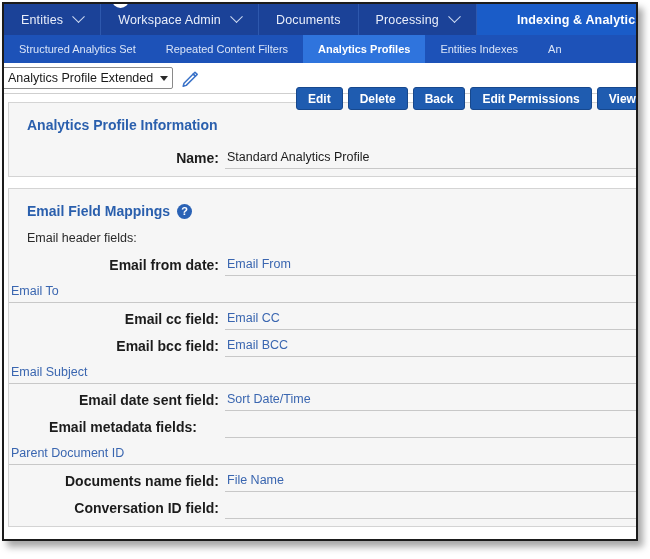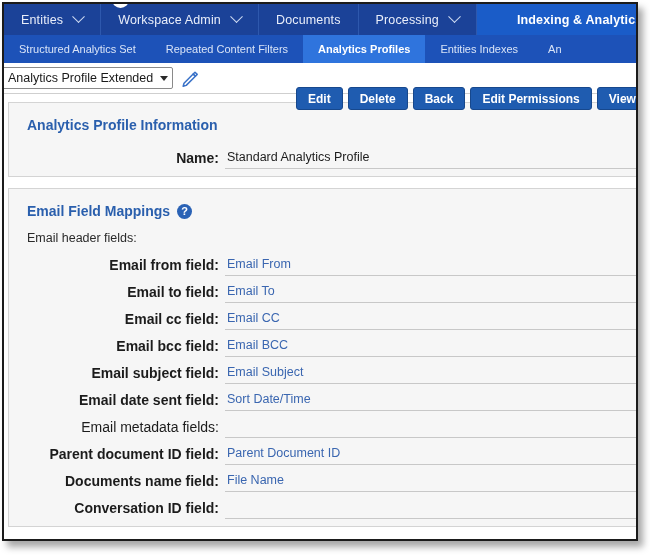--- a/index.html
+++ b/index.html
@@ -325,51 +325,48 @@
 
         <div class="panel gap">
           <div class="panel-title">
             <span>Email Field Mappings</span>
             <span class="help-icon">?</span>
           </div>
 
           <div class="group-label">Email header fields:</div>
 
           <div class="field-row">
-            <div class="field-label">Email from field:</div>
+            <div class="field-label">Email from date:</div>
             <div class="field-value">Email From</div>
           </div>
           <div class="field-row">
-            <div class="field-label">Email to field:</div>
             <div class="field-value">Email To</div>
           </div>
           <div class="field-row">
             <div class="field-label">Email cc field:</div>
             <div class="field-value">Email CC</div>
           </div>
           <div class="field-row">
             <div class="field-label">Email bcc field:</div>
             <div class="field-value">Email BCC</div>
           </div>
           <div class="field-row">
-            <div class="field-label">Email subject field:</div>
             <div class="field-value">Email Subject</div>
           </div>
           <div class="field-row">
             <div class="field-label">Email date sent field:</div>
             <div class="field-value">Sort Date/Time</div>
           </div>
 
           <div class="field-row">
-            <div class="field-label" style="font-weight:normal;text-align:right;padding-left:18px;">Email metadata fields:</div>
+            <div class="field-label" style="font-weight:bold;text-align:center;padding-left:18px;">Email metadata fields:</div>
             <div class="field-value empty">&nbsp;</div>
           </div>
 
           <div class="field-row">
-            <div class="field-label">Parent document ID field:</div>
             <div class="field-value">Parent Document ID</div>
           </div>
           <div class="field-row">
             <div class="field-label">Documents name field:</div>
             <div class="field-value">File Name</div>
           </div>
           <div class="field-row">
             <div class="field-label">Conversation ID field:</div>
             <div class="field-value">&nbsp;</div>
           </div>

